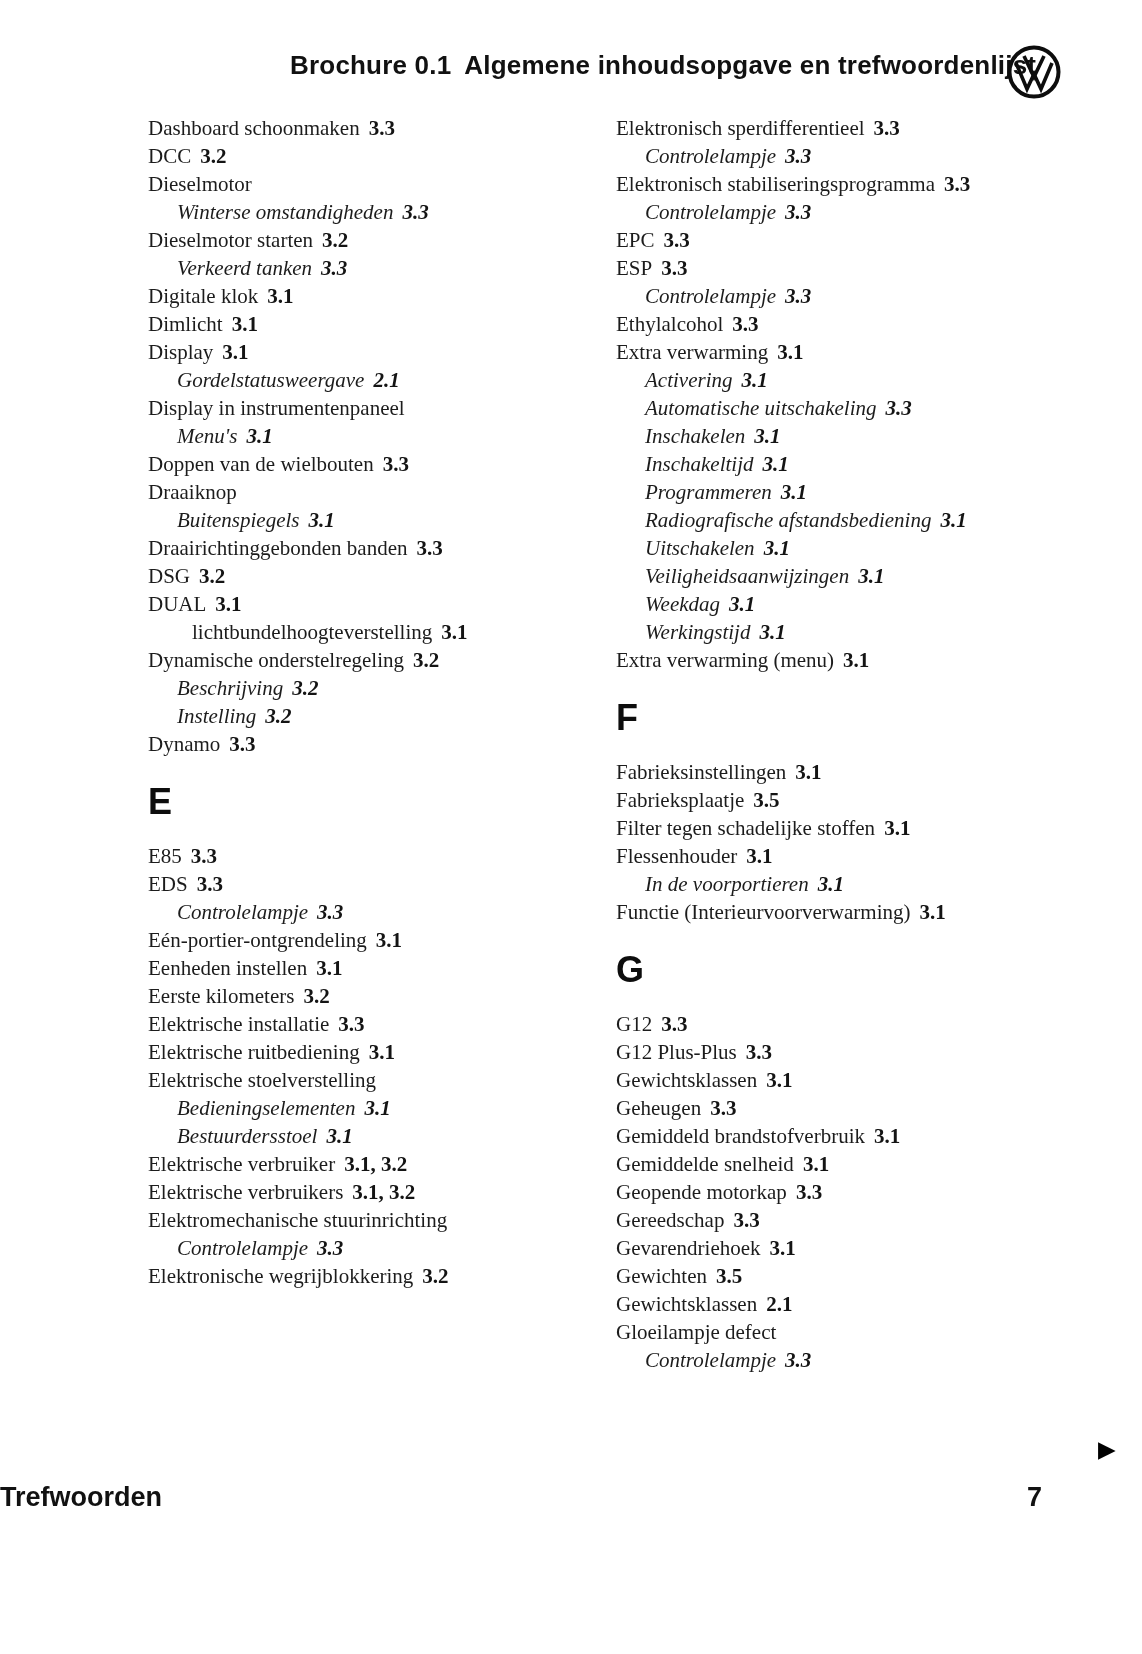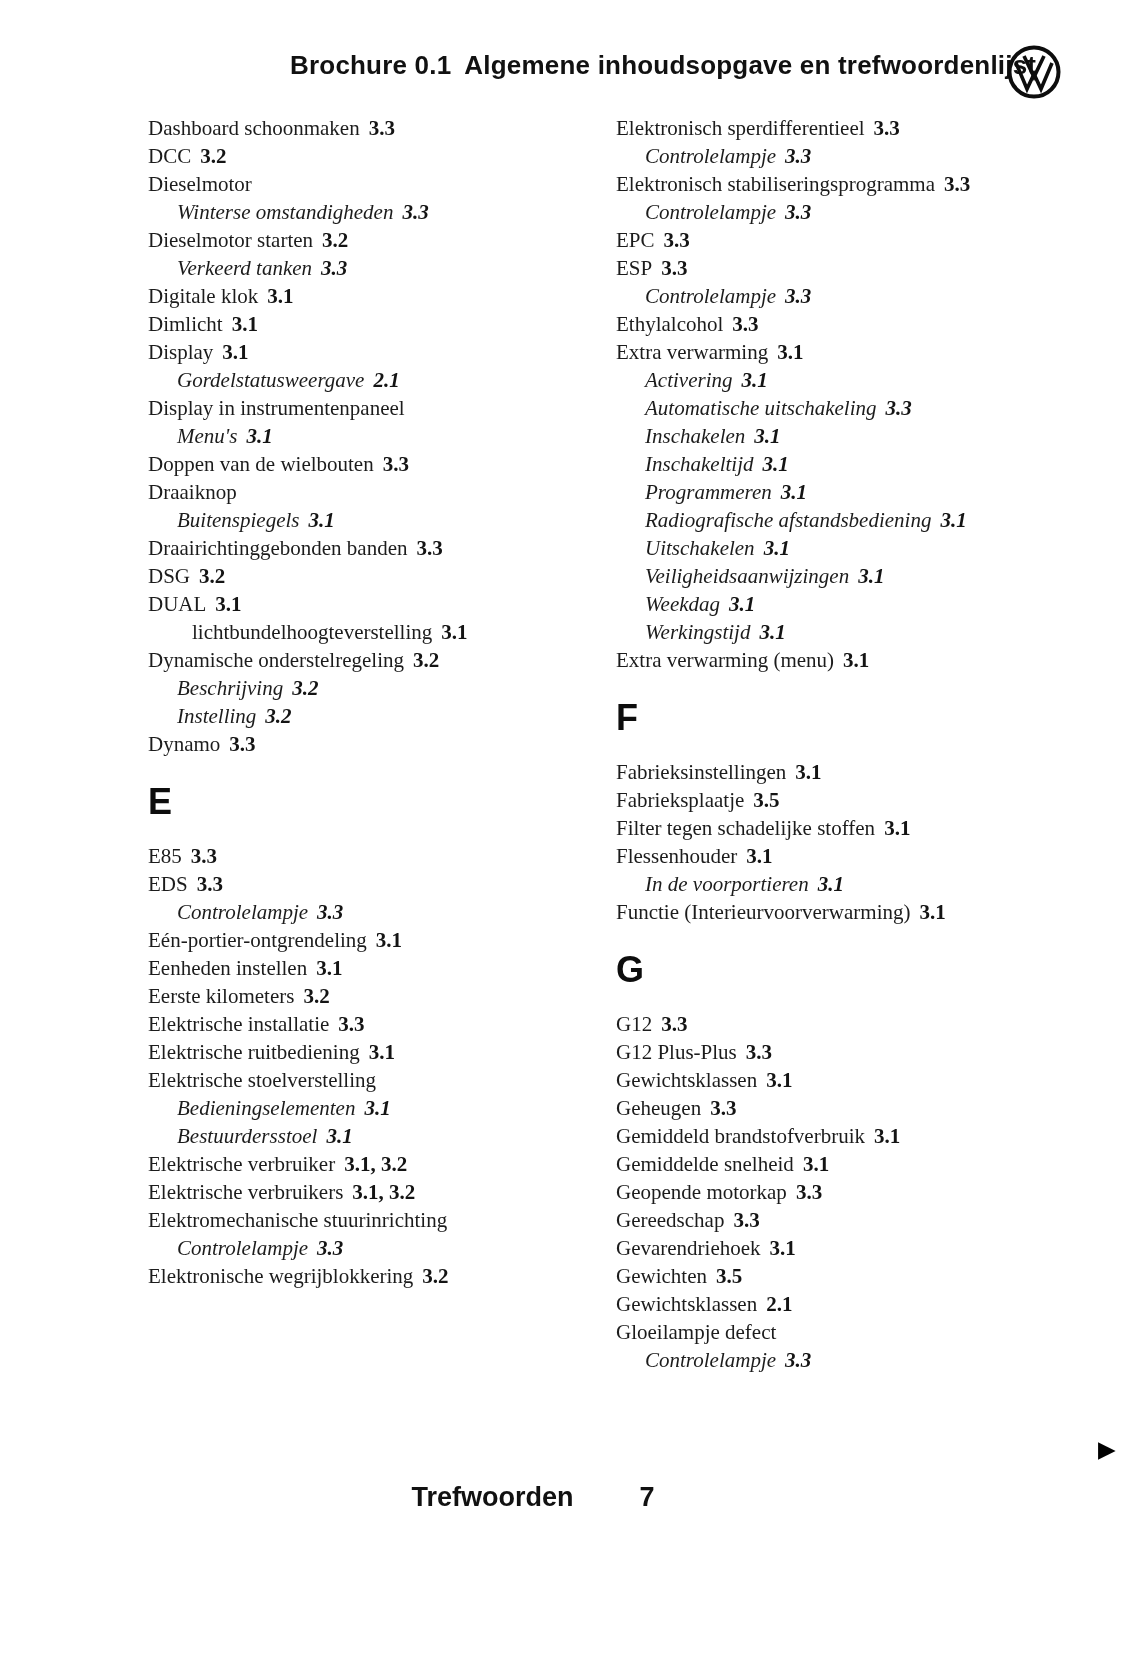--- a/index.html
+++ b/index.html
@@ -30,24 +30,24 @@
   .entry .pages{font-weight:bold;margin-left:9px;color:#141414;}
   .indent-1{padding-left:29px;font-style:italic;}
   .indent-2{padding-left:44px;}
   .section-letter{
     font-family:"Liberation Sans","DejaVu Sans",sans-serif;
     font-weight:bold;font-size:36px;line-height:40px;color:#0d0d0d;
     margin-top:24px;margin-bottom:20px;
   }
   
   .footer{
-    position:absolute;top:1482px;left:12px;width:1042px;
+    position:absolute;top:1482px;left:0;width:1042px;
     font-family:"Liberation Sans","DejaVu Sans",sans-serif;
     font-weight:bold;font-size:27px;color:#111;
-    display:flex;justify-content:center;align-items:baseline;gap:66px;
+    display:flex;justify-content:space-between;align-items:baseline;gap:66px;
   }
   .arrow{
     position:absolute;top:1438px;left:1098px;
     font-family:"DejaVu Sans",sans-serif;
     font-size:23px;color:#000;line-height:23px;
   }
 </style>
 </head>
 <body>
 

